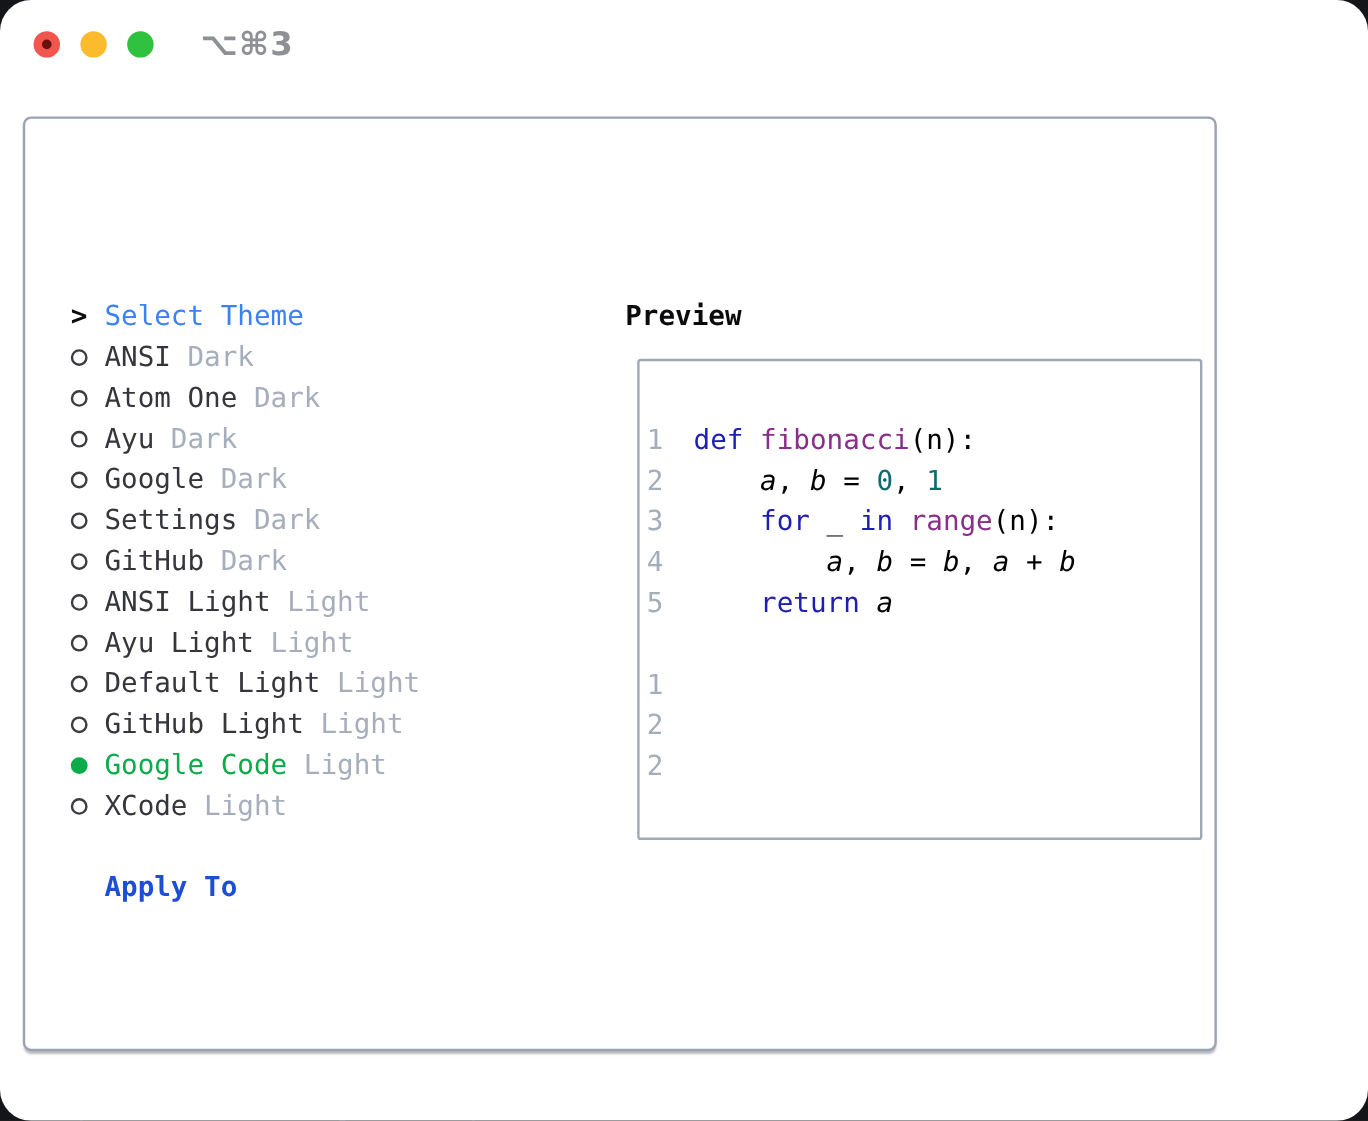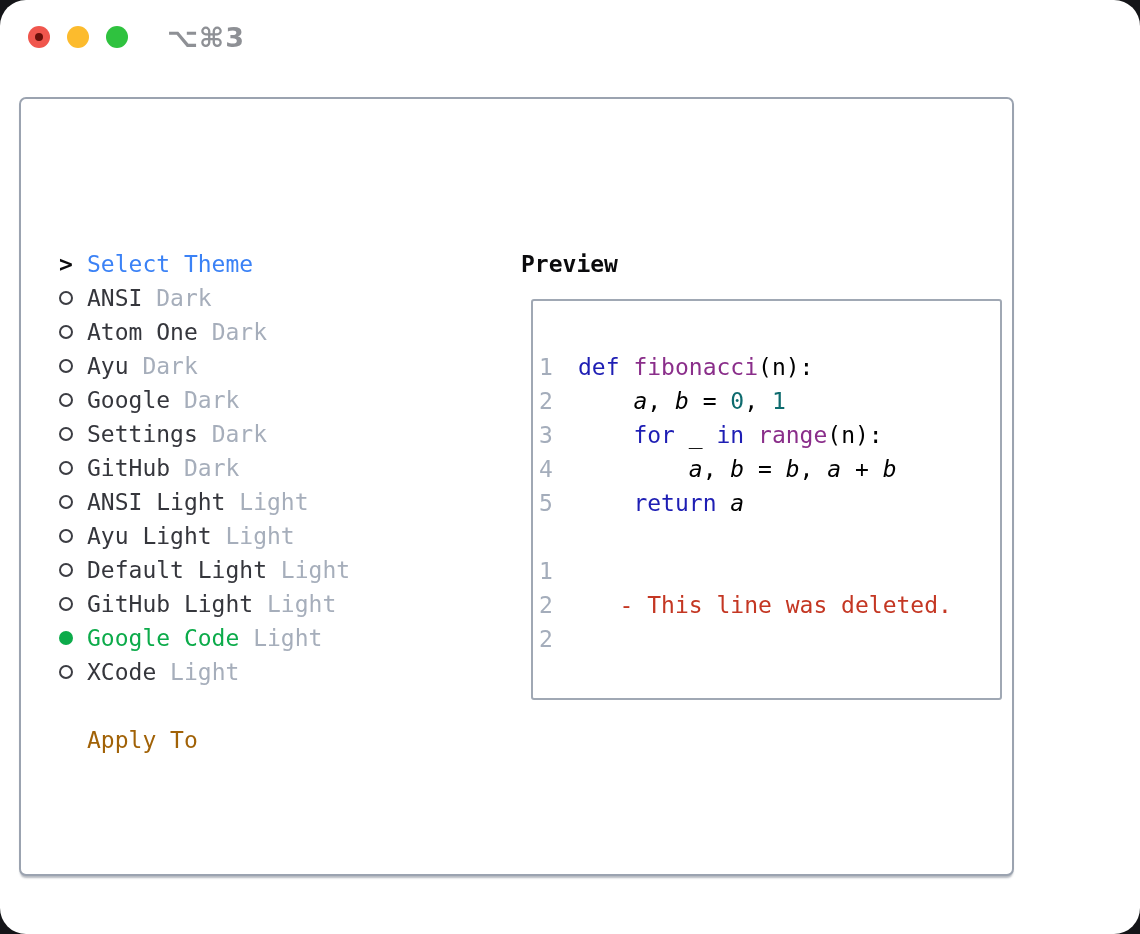--- a/index.html
+++ b/index.html
@@ -26,21 +26,21 @@
     box-shadow:0 3px 2px -1px rgba(90,100,115,.45);
   }
   
   .list{position:absolute;left:38px;top:148px;font-size:23px;}
   .row{display:flex;align-items:center;height:34px;white-space:pre;}
   .marker{display:inline-flex;align-items:center;width:28px;flex:0 0 28px;}
   .chevron{font-weight:bold;color:#0b0b0d;}
   .radio{width:10px;height:10px;border:2.5px solid #3c3d43;border-radius:50%;display:inline-block;}
   .radio.on{width:14px;height:14px;border:none;background:var(--green);}
   .hdr{font-weight:normal;color:#3b82f6;}
-  .hdr-plain{font-weight:normal;color:#a16207;}
+  .hdr-plain{font-weight:bold;color:#1d4ed8;}
   .item-name{color:#35363c;}
   .item-name.sel{color:var(--green);}
   .item-tag{color:#a6aebb;}
   .apply{position:absolute;left:38px;top:624px;font-size:23px;}
   .hint{position:absolute;left:38px;top:760px;font-size:23px;line-height:34px;color:#a6aebb;white-space:pre;}
   
   .preview-title{position:absolute;left:500px;top:148px;height:34px;display:flex;align-items:center;font-size:23px;font-weight:bold;color:#0b0b0d;}
   .preview-box{
     position:absolute;left:510px;top:200px;width:471px;height:401px;
     border:2px solid #a0a8b4;border-radius:3px;background:#fff;
@@ -109,19 +109,19 @@
 
     <div class="preview-box">
       <div id="preview-lines">
           <div class="code-line"><span class="lineno">1</span><span class="tok-kw">def</span><span> </span><span class="tok-fn">fibonacci</span><span>(n):</span></div>
           <div class="code-line"><span class="lineno">2</span><span>    </span><span class="tok-var">a</span><span>, </span><span class="tok-var">b</span><span> = </span><span class="tok-num">0</span><span>, </span><span class="tok-num">1</span></div>
           <div class="code-line"><span class="lineno">3</span><span>    </span><span class="tok-kw">for</span><span> _ </span><span class="tok-kw">in</span><span> </span><span class="tok-fn">range</span><span>(n):</span></div>
           <div class="code-line"><span class="lineno">4</span><span>        </span><span class="tok-var">a</span><span>, </span><span class="tok-var">b</span><span> = </span><span class="tok-var">b</span><span>, </span><span class="tok-var">a</span><span> + </span><span class="tok-var">b</span></div>
           <div class="code-line"><span class="lineno">5</span><span>    </span><span class="tok-kw">return</span><span> </span><span class="tok-var">a</span></div>
           <div class="code-line"><span class="lineno"></span></div>
           <div class="code-line"><span class="lineno">1</span></div>
-          <div class="code-line"><span class="lineno">2</span><span class="tok-del">   - This line was deleted.</span></div>
+          <div class="code-line"><span class="lineno">2</span></div>
           <div class="code-line"><span class="lineno">2</span></div>
         </div>
     </div>
 
   </div>
 </div>
 
 </body></html>

